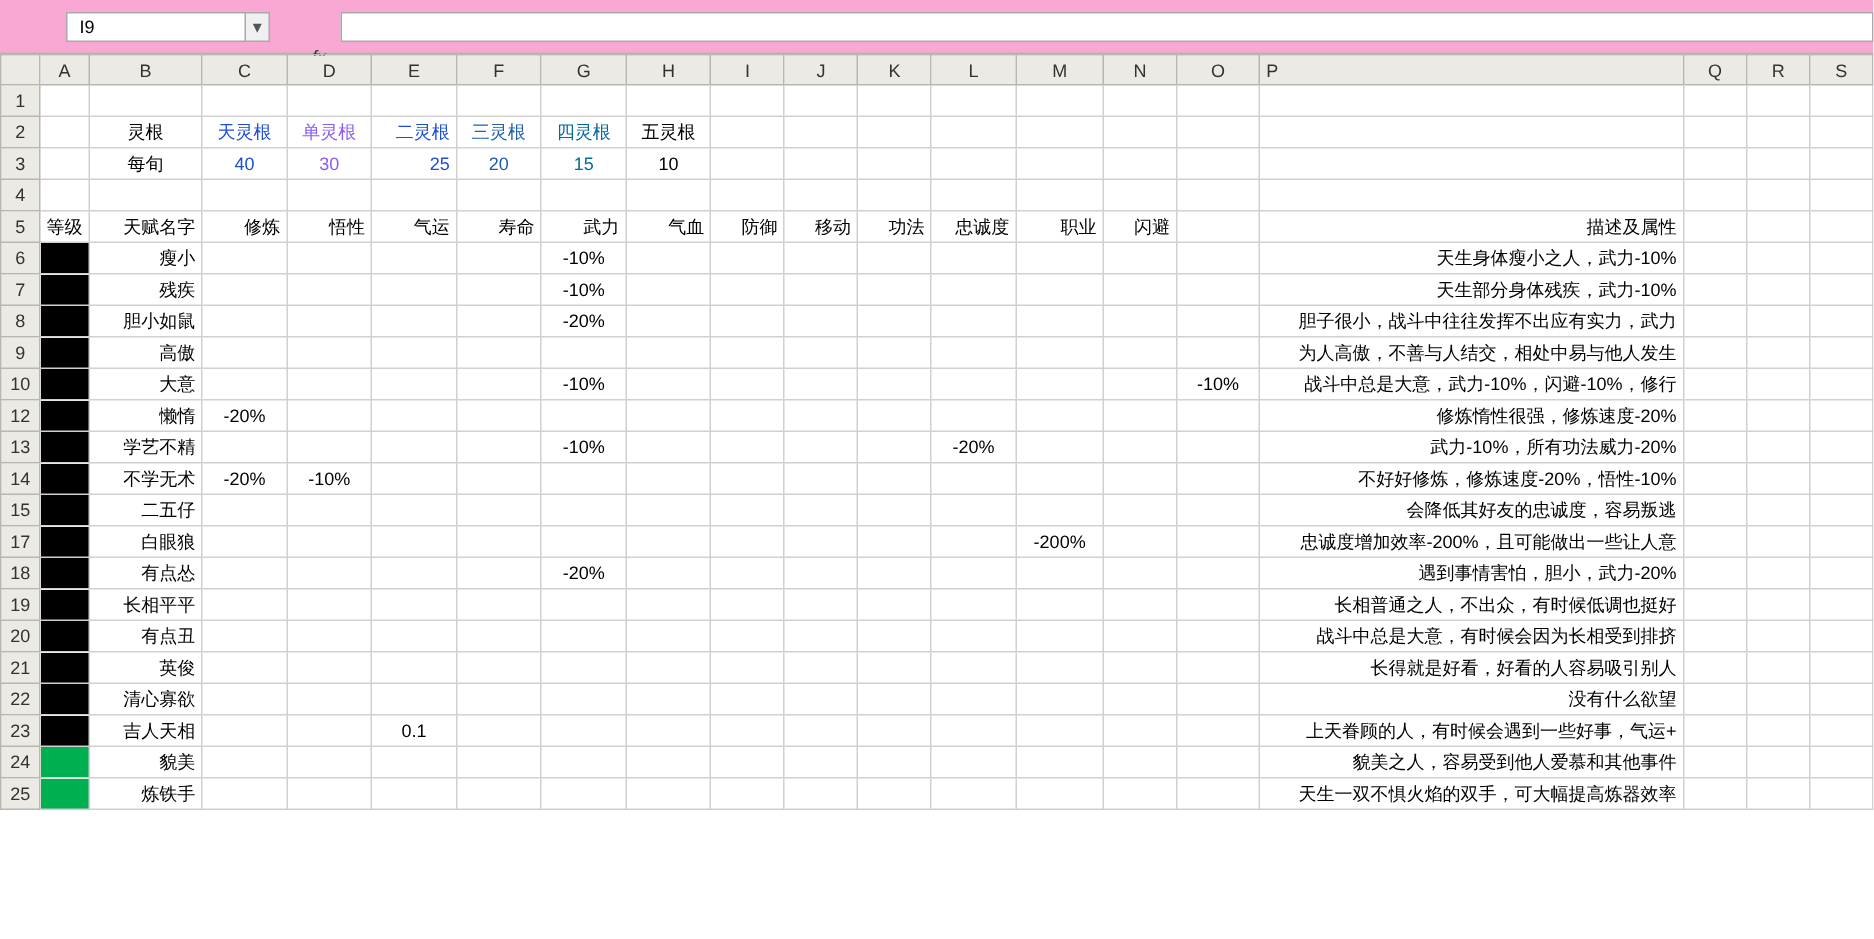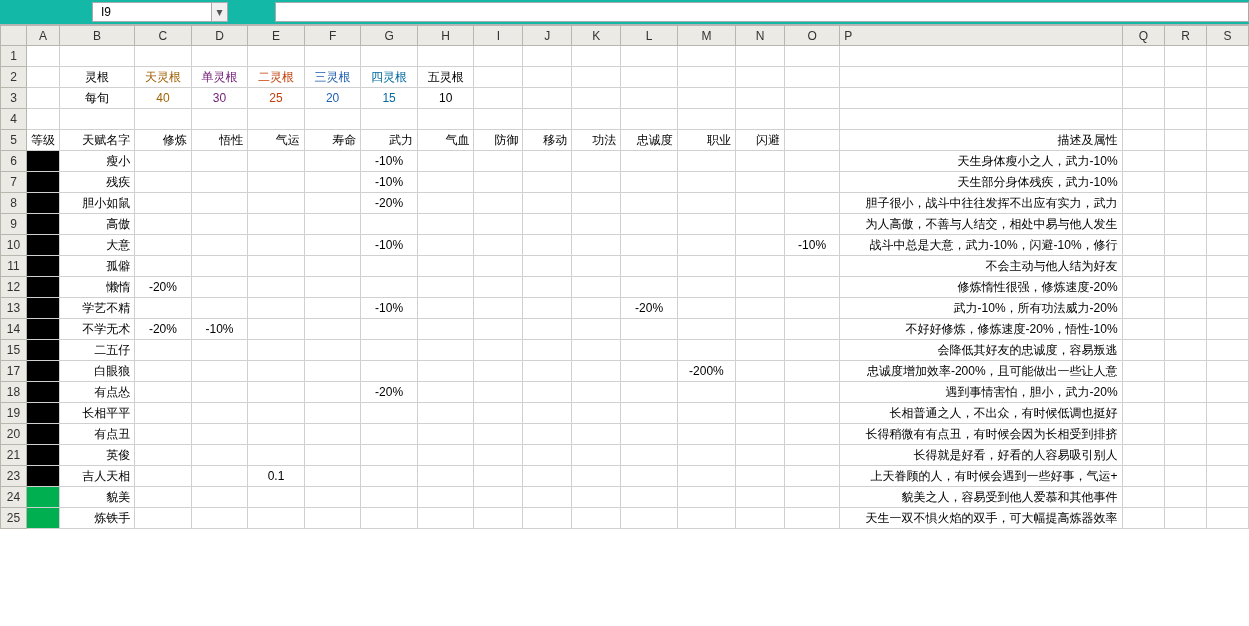--- a/index.html
+++ b/index.html
@@ -1,23 +1,23 @@
 <!DOCTYPE html>
 <html><head>
 <meta charset="utf-8">
 <style>
   * { box-sizing: border-box; margin: 0; padding: 0; }
   html, body { font-family: "Microsoft YaHei", Arial, sans-serif; font-size: 12px; background: #fff; color: #000; }
   .app { width: 1249px; height: 626px; overflow: hidden; position: relative; }
 
   
   .formula-bar {
-    display: flex; align-items: center; height: 25px;
-    background: #14b8a6; border-bottom: 1px solid #b5b5b5;
-    padding-left: 92px;
+    display: flex; align-items: center; height: 36px;
+    background: #f9a8d4; border-bottom: 1px solid #b5b5b5;
+    padding-left: 44px;
   }
   .namebox-wrap { display:flex; align-items:center; }
   .namebox {
     width: 120px; height: 20px; background: #fff; border: 1px solid #a9a9a9;
     display: flex; align-items: center; padding: 0 8px; font-size: 12px;
   }
   .namebox-dd { width: 16px; height: 20px; background:#f0f0f0; border:1px solid #a9a9a9; border-left:none;
     display:flex; align-items:center; justify-content:center; color:#555;}
   .spacer1 { width: 24px; }
   .fx-icons { display:flex; align-items:flex-end; gap: 6px; margin-top: 40px; }
@@ -53,23 +53,23 @@
   .c-O { width: 70px; }
   .c-P { width: 300px; text-align:left; }
   .c-Q, .c-R, .c-S { width: 62px; }
 
   td.left { text-align: right; }
   td.right { text-align: center; }
 
   .lvl-black { background:#000; }
   .lvl-green { background:#00b050; }
 
-  .hdr-red { color:#a16207; }
-  .hdr-purple { color:#701a75; }
-  .hdr-blue2 { color:#c2410c; }
+  .hdr-red { color:#1d4ed8; }
+  .hdr-purple { color:#8b5cf6; }
+  .hdr-blue2 { color:#1d4ed8;text-align:right; }
   .hdr-blue3 { color:#1f5fb0;margin-left:16px; }
   .hdr-green { color:#0369a1; }
 
   .sheet-row td { height: 21px; }
   .desc { text-align:left; }
 
   
   .watermark {
     position:absolute; right:8px; bottom:6px; font-size:14px; color:rgba(0,0,0,0.12);
     font-weight:bold; letter-spacing:2px;
@@ -336,42 +336,20 @@
             <td class="c-L"></td>
             <td class="c-M"></td>
             <td class="c-N"></td>
             <td class="c-O right">-10%</td>
             <td class="c-P desc left">战斗中总是大意，武力-10%，闪避-10%，修行</td>
             <td class="c-Q"></td>
             <td class="c-R"></td>
             <td class="c-S"></td>
           </tr>
           <tr class="sheet-row">
-            <th class="rowhdr">11</th>
-            <td class="c-A lvl-black"></td>
-            <td class="c-B left">孤僻</td>
-            <td class="c-C"></td>
-            <td class="c-D"></td>
-            <td class="c-E"></td>
-            <td class="c-F"></td>
-            <td class="c-G"></td>
-            <td class="c-H"></td>
-            <td class="c-I"></td>
-            <td class="c-J"></td>
-            <td class="c-K"></td>
-            <td class="c-L"></td>
-            <td class="c-M"></td>
-            <td class="c-N"></td>
-            <td class="c-O"></td>
-            <td class="c-P desc left">不会主动与他人结为好友</td>
-            <td class="c-Q"></td>
-            <td class="c-R"></td>
-            <td class="c-S"></td>
-          </tr>
-          <tr class="sheet-row">
             <th class="rowhdr">12</th>
             <td class="c-A lvl-black"></td>
             <td class="c-B left">懒惰</td>
             <td class="c-C right">-20%</td>
             <td class="c-D"></td>
             <td class="c-E"></td>
             <td class="c-F"></td>
             <td class="c-G"></td>
             <td class="c-H"></td>
             <td class="c-I"></td>
@@ -528,21 +506,21 @@
             <td class="c-F"></td>
             <td class="c-G"></td>
             <td class="c-H"></td>
             <td class="c-I"></td>
             <td class="c-J"></td>
             <td class="c-K"></td>
             <td class="c-L"></td>
             <td class="c-M"></td>
             <td class="c-N"></td>
             <td class="c-O"></td>
-            <td class="c-P desc left">长得稍微有有点丑，有时候会因为长相受到排挤</td>
+            <td class="c-P desc left">战斗中总是大意，有时候会因为长相受到排挤</td>
             <td class="c-Q"></td>
             <td class="c-R"></td>
             <td class="c-S"></td>
           </tr>
           <tr class="sheet-row">
             <th class="rowhdr">21</th>
             <td class="c-A lvl-black"></td>
             <td class="c-B left">英俊</td>
             <td class="c-C"></td>
             <td class="c-D"></td>
@@ -551,20 +529,42 @@
             <td class="c-G"></td>
             <td class="c-H"></td>
             <td class="c-I"></td>
             <td class="c-J"></td>
             <td class="c-K"></td>
             <td class="c-L"></td>
             <td class="c-M"></td>
             <td class="c-N"></td>
             <td class="c-O"></td>
             <td class="c-P desc left">长得就是好看，好看的人容易吸引别人</td>
+            <td class="c-Q"></td>
+            <td class="c-R"></td>
+            <td class="c-S"></td>
+          </tr>
+          <tr class="sheet-row">
+            <th class="rowhdr">22</th>
+            <td class="c-A lvl-black"></td>
+            <td class="c-B left">清心寡欲</td>
+            <td class="c-C"></td>
+            <td class="c-D"></td>
+            <td class="c-E"></td>
+            <td class="c-F"></td>
+            <td class="c-G"></td>
+            <td class="c-H"></td>
+            <td class="c-I"></td>
+            <td class="c-J"></td>
+            <td class="c-K"></td>
+            <td class="c-L"></td>
+            <td class="c-M"></td>
+            <td class="c-N"></td>
+            <td class="c-O"></td>
+            <td class="c-P desc left">没有什么欲望</td>
             <td class="c-Q"></td>
             <td class="c-R"></td>
             <td class="c-S"></td>
           </tr>
           <tr class="sheet-row">
             <th class="rowhdr">23</th>
             <td class="c-A lvl-black"></td>
             <td class="c-B left">吉人天相</td>
             <td class="c-C"></td>
             <td class="c-D"></td>

